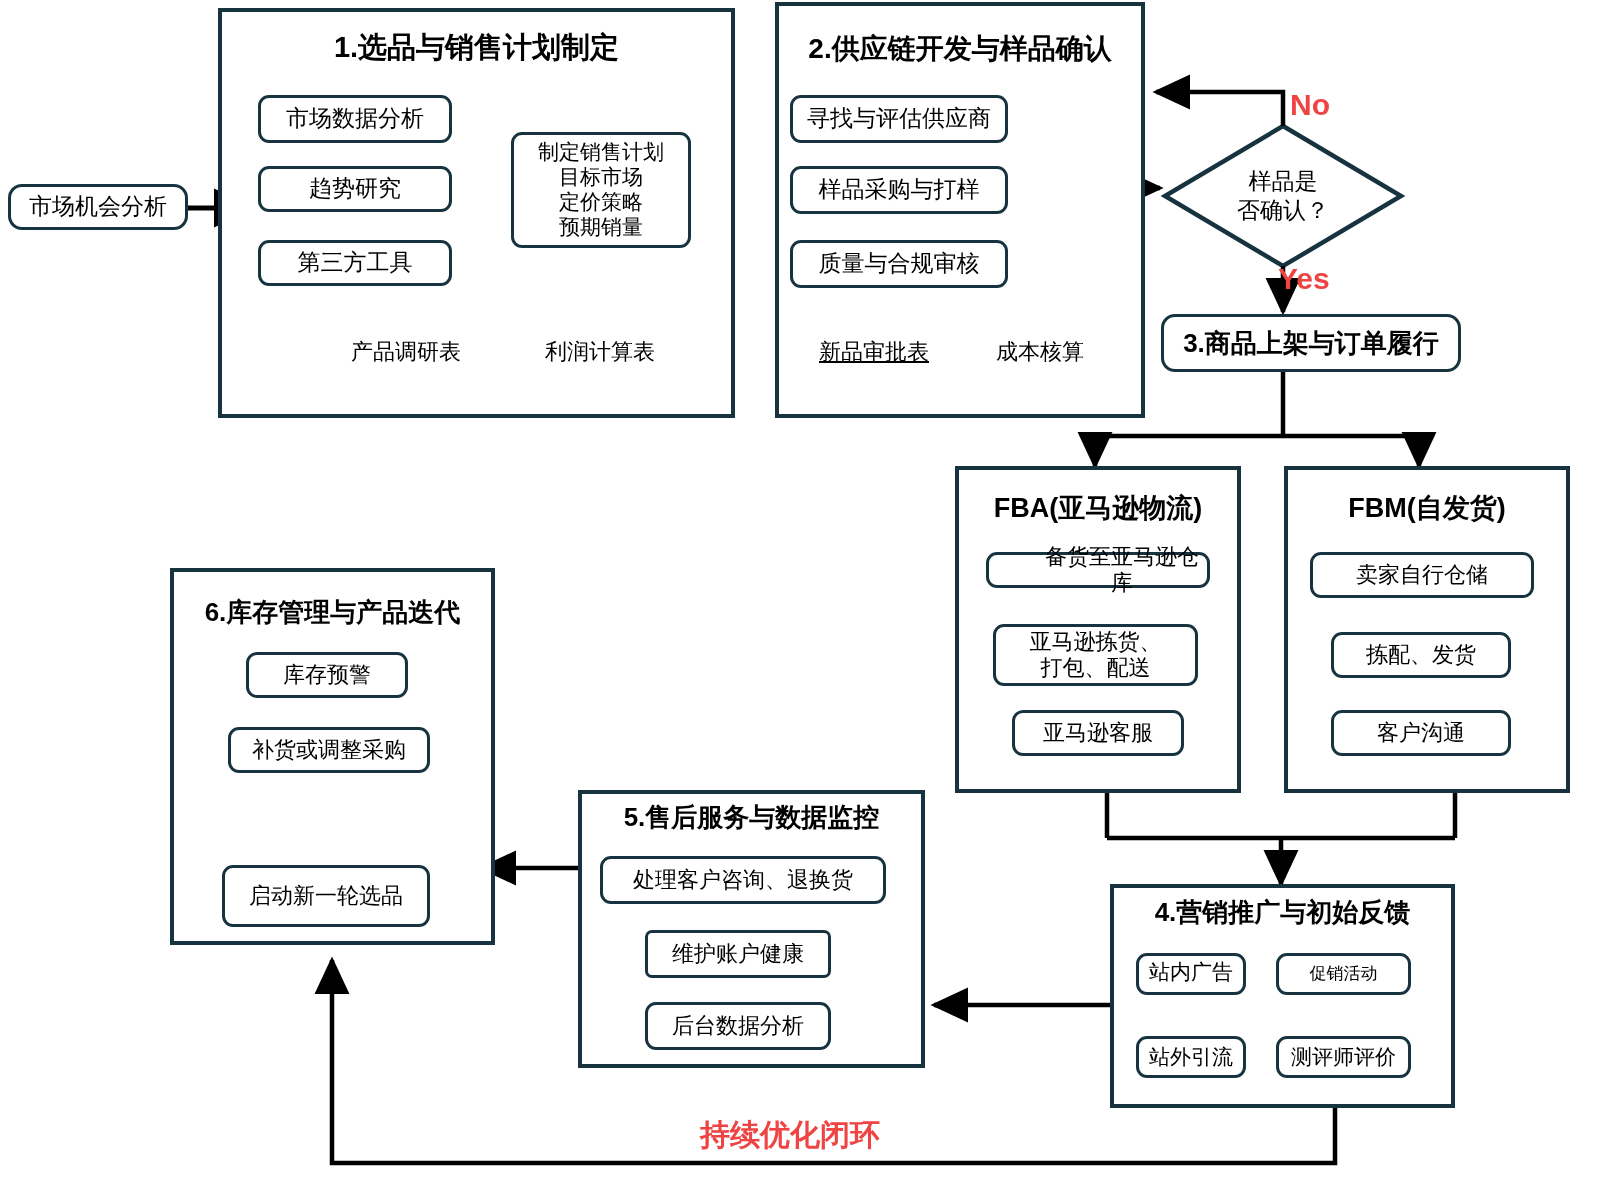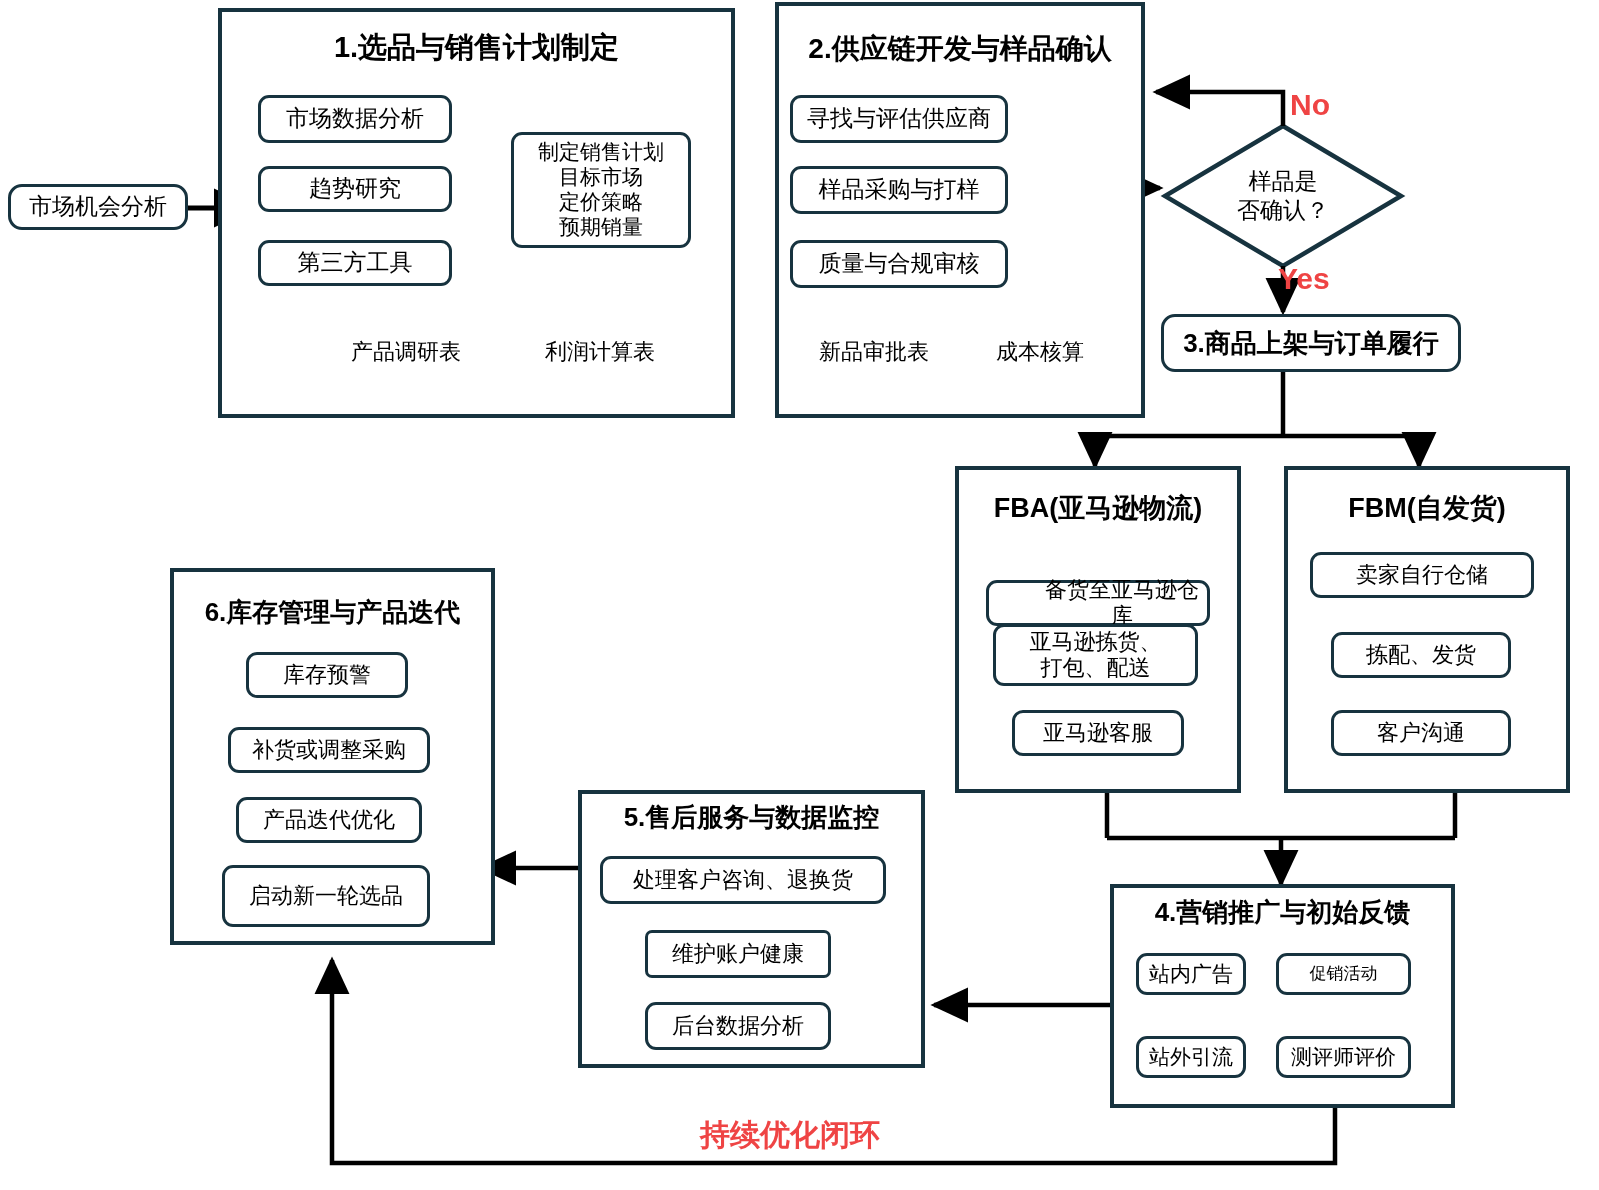--- a/index.html
+++ b/index.html
@@ -212,21 +212,21 @@
   <div class="node" style="left:790px;top:166px;width:218px;height:48px;font-size:23px;">
     <span>样品采购与打样</span>
   </div>
   <div class="node" style="left:790px;top:95px;width:218px;height:48px;font-size:23px;">
     <span>寻找与评估供应商</span>
   </div>
   <div class="node" style="left:790px;top:240px;width:218px;height:48px;font-size:23px;">
     <span>质量与合规审核</span>
   </div>
 
-  <div class="docshape-text" style="left:798px;top:328px;width:152px;height:48px;font-size:22px;">
+  <div class="docshape-text" style="left:798px;top:328px;width:152px;height:48px;font-size:22px;text-decoration:underline;">
     <span>新品审批表</span>
   </div>
   <div class="docshape-text" style="left:970px;top:328px;width:140px;height:48px;font-size:22px;">
     <span>成本核算</span>
   </div>
 
   <div class="docshape-text" style="left:1203px;top:158px;width:160px;height:76px;font-size:23px;line-height:1.28;white-space:pre-line;">
     <span>样品是
 否确认？</span>
   </div>
@@ -234,21 +234,21 @@
   <div class="lbl" style="left:1278px;top:262px;font-size:30px;">Yes</div>
 
   <div class="node pill" style="left:1161px;top:314px;width:300px;height:58px;font-size:26px;font-weight:bold;">
     <span>3.商品上架与订单履行</span>
   </div>
 
   <div class="section" style="left:955px;top:466px;width:286px;height:327px;">
   </div>
   <div class="section-title" style="left:955px;top:490px;width:286px;font-size:27px;">FBA(亚马逊物流)</div>
 
-  <div class="node" style="left:986px;top:580px;width:224px;height:46px;font-size:22px;padding-left:48px;">
+  <div class="node" style="left:986px;top:552px;width:224px;height:36px;font-size:22px;padding-left:48px;">
     <span>备货至亚马逊仓库</span>
   </div>
   <div class="node" style="left:993px;top:624px;width:205px;height:62px;font-size:22px;">
     <span>亚马逊拣货、
 打包、配送</span>
   </div>
   <div class="node" style="left:1012px;top:710px;width:172px;height:46px;font-size:22px;">
     <span>亚马逊客服</span>
   </div>
 
@@ -263,21 +263,21 @@
     <span>拣配、发货</span>
   </div>
   <div class="node" style="left:1331px;top:710px;width:180px;height:46px;font-size:22px;">
     <span>客户沟通</span>
   </div>
 
   <div class="section" style="left:1110px;top:884px;width:345px;height:224px;">
   </div>
   <div class="section-title" style="left:1110px;top:895px;width:345px;font-size:26px;">4.营销推广与初始反馈</div>
 
-  <div class="node" style="left:1136px;top:953px;width:110px;height:42px;font-size:21px;">
+  <div class="node" style="left:1136px;top:953px;width:110px;height:42px;font-size:21px;font-family:Liberation Mono, monospace;">
     <span>站内广告</span>
   </div>
   <div class="node" style="left:1276px;top:953px;width:135px;height:42px;font-size:17px;">
     <span>促销活动</span>
   </div>
   <div class="node" style="left:1136px;top:1036px;width:110px;height:42px;font-size:21px;">
     <span>站外引流</span>
   </div>
   <div class="node" style="left:1276px;top:1036px;width:135px;height:42px;font-size:21px;">
     <span>测评师评价</span>
@@ -300,22 +300,19 @@
   <div class="section" style="left:170px;top:568px;width:325px;height:377px;">
   </div>
   <div class="section-title" style="left:170px;top:595px;width:325px;font-size:26px;">6.库存管理与产品迭代</div>
 
   <div class="node" style="left:246px;top:652px;width:162px;height:46px;font-size:22px;">
     <span>库存预警</span>
   </div>
   <div class="node" style="left:228px;top:727px;width:202px;height:46px;font-size:22px;">
     <span>补货或调整采购</span>
   </div>
-  <div class="node" style="left:236px;top:797px;width:186px;height:46px;font-size:22px;">
-    <span>产品迭代优化</span>
-  </div>
   <div class="node" style="left:222px;top:865px;width:208px;height:62px;font-size:22px;">
     <span>启动新一轮选品</span>
   </div>
 
   <div class="lbl" style="left:700px;top:1115px;font-size:30px;">持续优化闭环</div>
 
 </div>
 
 </body></html>

